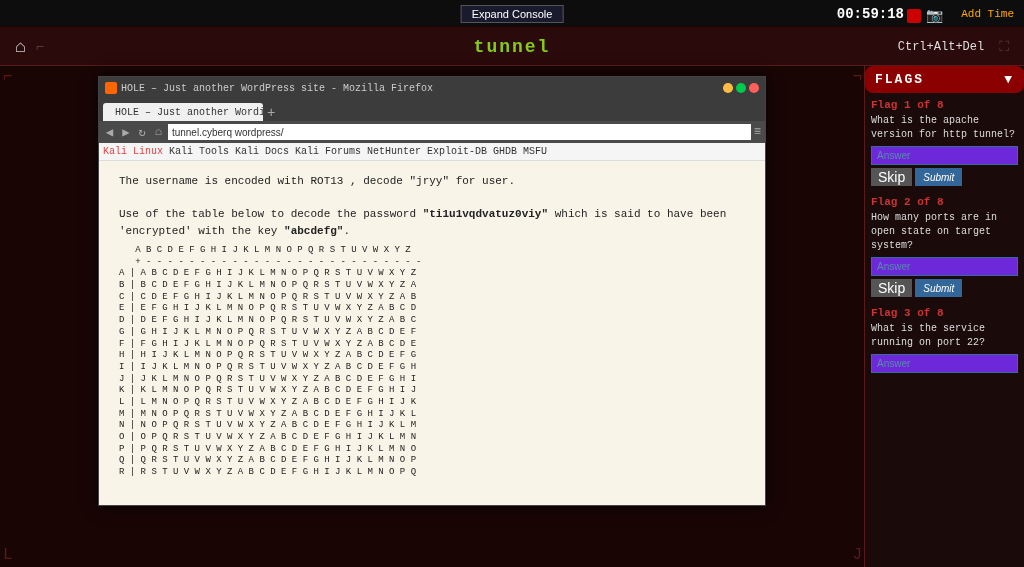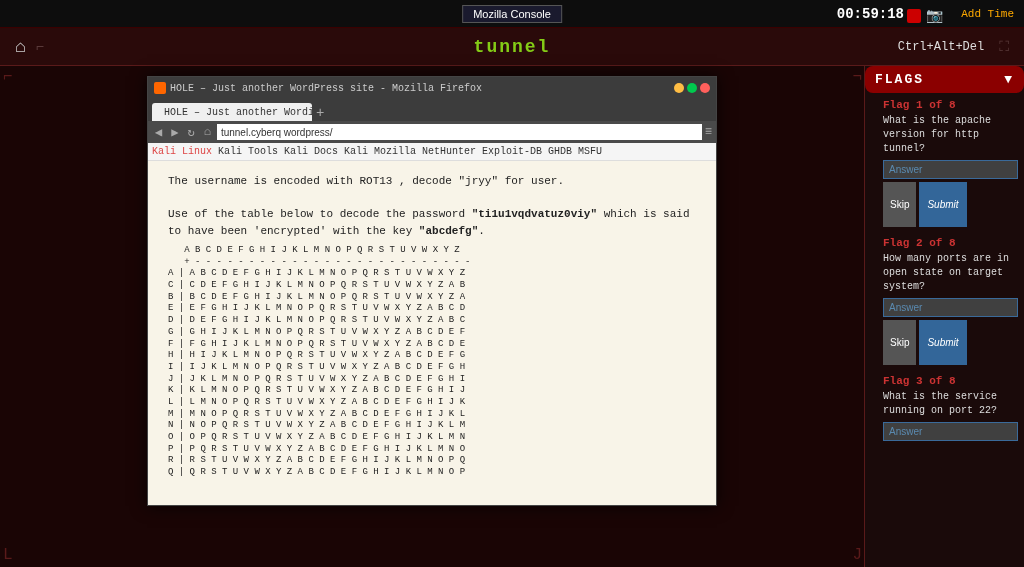--- a/index.html
+++ b/index.html
@@ -76,21 +76,21 @@
     .browser-area {
       flex: 1;
       padding: 10px;
       background: #1a0505;
       display: flex;
       flex-direction: column;
       align-items: center;
     }
 
     .browser-window {
-      width: 570px;
+      width: 668px;
       height: 430px;
       border: 1px solid #444;
       background: #fff;
       display: flex;
       flex-direction: column;
       box-shadow: 0 0 15px rgba(0,0,0,0.8);
     }
 
     .browser-titlebar {
       background: #3c3c3c;
@@ -213,59 +213,58 @@
     }
 
     .flags-content {
       flex: 1;
       overflow-y: auto;
       padding: 6px;
     }
 
     .flag-item {
       margin-bottom: 10px;
-      margin-left: 12px;
     }
 
     .flag-label {
       color: #cc3333;
       font-size: 11px;
       font-weight: bold;
       margin-bottom: 3px;
     }
 
     .flag-question {
       color: #ddd;
       font-size: 10px;
       line-height: 1.4;
       margin-bottom: 4px;
     }
 
     .flag-answer-input {
       width: 100%;
-      background: #404040;
+      background: #6d28d9;
       border: 1px solid #3a6a9a;
       color: #7af;
       font-size: 10px;
       padding: 3px 5px;
       margin-bottom: 3px;
     }
     .flag-answer-input::placeholder { color: #5a8ab0; }
 
     .flag-buttons {
       display: flex;
       gap: 3px;
     }
 
     .flag-skip-btn {
       background: #555;
       color: #fff;
       border: none;
-      font-size: 10px;
-      padding: 17px 7px;
+      font-size: 14px;
+      padding: 1px 7px;
       cursor: pointer;
     }
 
     .flag-submit-btn {
       background: #336699;
       color: #fff;
       border: none;
       font-size: 10px;
       padding: 3px 8px;
       cursor: pointer;
@@ -283,21 +282,21 @@
     .camera-icon {
       color: #888;
       font-size: 14px;
     }
   </style>
 </head>
 <body>
 
 <div class="top-bar">
   <div></div>
-  <button class="expand-console-btn">Mozilla Console</button>
+  <button class="expand-console-btn">Expand Console</button>
   <span class="timer">00:59:18</span>
   <div style="position:absolute;right:80px;top:7px;display:flex;gap:6px;align-items:center;">
     <span class="rec-indicator"></span>
     <span class="camera-icon">📷</span>
   </div>
   <span class="add-time-btn">Add Time</span>
 </div>
 
 <div class="nav-bar">
   <div class="nav-left">
@@ -348,54 +347,54 @@
         <span class="browser-nav-btn">↻</span>
         <span class="browser-nav-btn">⌂</span>
         <input class="address-bar" type="text" value="tunnel.cyberq wordpress/" style="">
         <span class="browser-menu">≡</span>
       </div>
 
       <div class="browser-bookmarks">
         <span class="bookmark-item active">Kali Linux</span>
         <span class="bookmark-item">Kali Tools</span>
         <span class="bookmark-item">Kali Docs</span>
-        <span class="bookmark-item">Kali Mozilla</span>
+        <span class="bookmark-item">Kali Forums</span>
         <span class="bookmark-item">NetHunter</span>
         <span class="bookmark-item">Exploit-DB</span>
         <span class="bookmark-item">GHDB</span>
         <span class="bookmark-item">MSFU</span>
       </div>
 
       <div class="browser-content">
         <p>The username is encoded with ROT13 , decode "jryy" for user.</p>
         <br>
         <p>
           Use of the table below to decode the password <strong>"ti1u1vqdvatuz0viy"</strong> which is said to have been 'encrypted' with the key <strong>"abcdefg"</strong>.
         </p>
         <div class="cipher-table">
           <div>&nbsp;&nbsp;&nbsp;A B C D E F G H I J K L M N O P Q R S T U V W X Y Z</div>
           <div>&nbsp;&nbsp;&nbsp;+ - - - - - - - - - - - - - - - - - - - - - - - - - -</div>
           <div>A | A B C D E F G H I J K L M N O P Q R S T U V W X Y Z</div>
+          <div>B | B C D E F G H I J K L M N O P Q R S T U V W X Y Z A</div>
           <div>C | C D E F G H I J K L M N O P Q R S T U V W X Y Z A B</div>
-          <div>B | B C D E F G H I J K L M N O P Q R S T U V W X Y Z A</div>
           <div>E | E F G H I J K L M N O P Q R S T U V W X Y Z A B C D</div>
           <div>D | D E F G H I J K L M N O P Q R S T U V W X Y Z A B C</div>
           <div>G | G H I J K L M N O P Q R S T U V W X Y Z A B C D E F</div>
           <div>F | F G H I J K L M N O P Q R S T U V W X Y Z A B C D E</div>
           <div>H | H I J K L M N O P Q R S T U V W X Y Z A B C D E F G</div>
           <div>I | I J K L M N O P Q R S T U V W X Y Z A B C D E F G H</div>
           <div>J | J K L M N O P Q R S T U V W X Y Z A B C D E F G H I</div>
           <div>K | K L M N O P Q R S T U V W X Y Z A B C D E F G H I J</div>
           <div>L | L M N O P Q R S T U V W X Y Z A B C D E F G H I J K</div>
           <div>M | M N O P Q R S T U V W X Y Z A B C D E F G H I J K L</div>
           <div>N | N O P Q R S T U V W X Y Z A B C D E F G H I J K L M</div>
           <div>O | O P Q R S T U V W X Y Z A B C D E F G H I J K L M N</div>
           <div>P | P Q R S T U V W X Y Z A B C D E F G H I J K L M N O</div>
+          <div>Q | Q R S T U V W X Y Z A B C D E F G H I J K L M N O P</div>
           <div>R | R S T U V W X Y Z A B C D E F G H I J K L M N O P Q</div>
-          <div>Q | Q R S T U V W X Y Z A B C D E F G H I J K L M N O P</div>
         </div>
       </div>
     </div>
   </div>
 
   <div class="flags-panel">
     <div class="flags-header">
       <span>FLAGS</span>
       <span style="cursor:pointer;">▼</span>
     </div>

